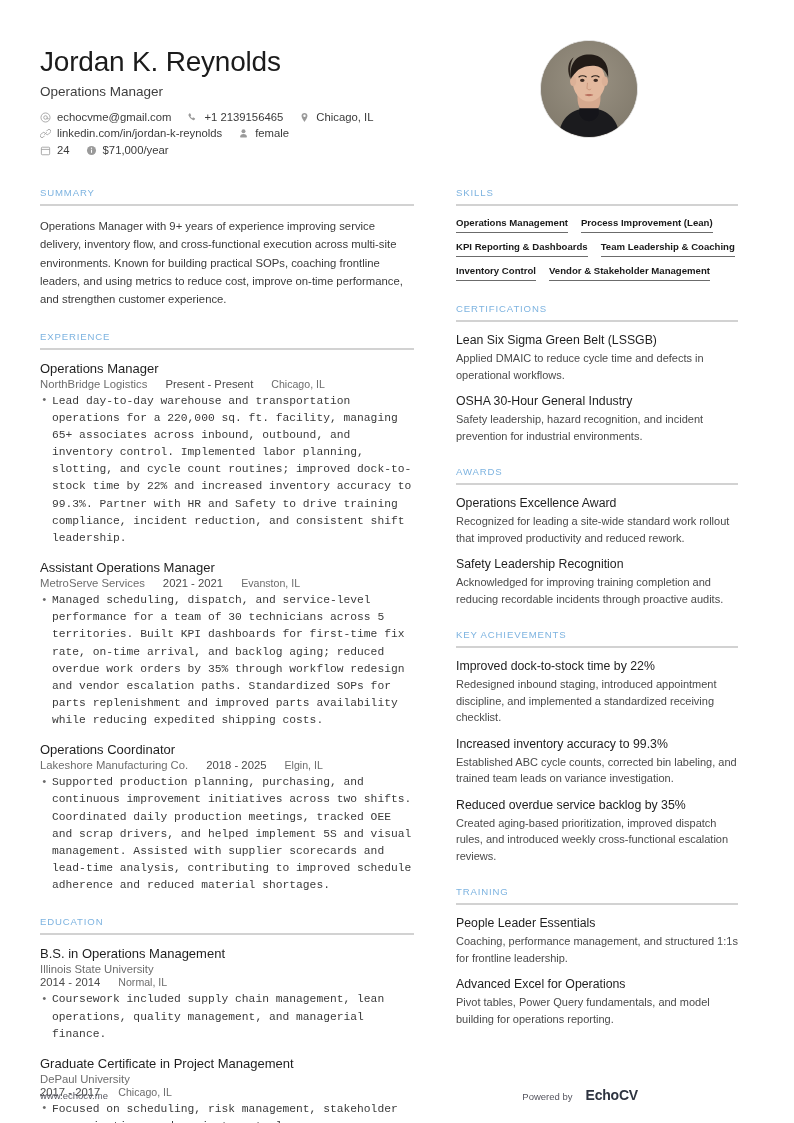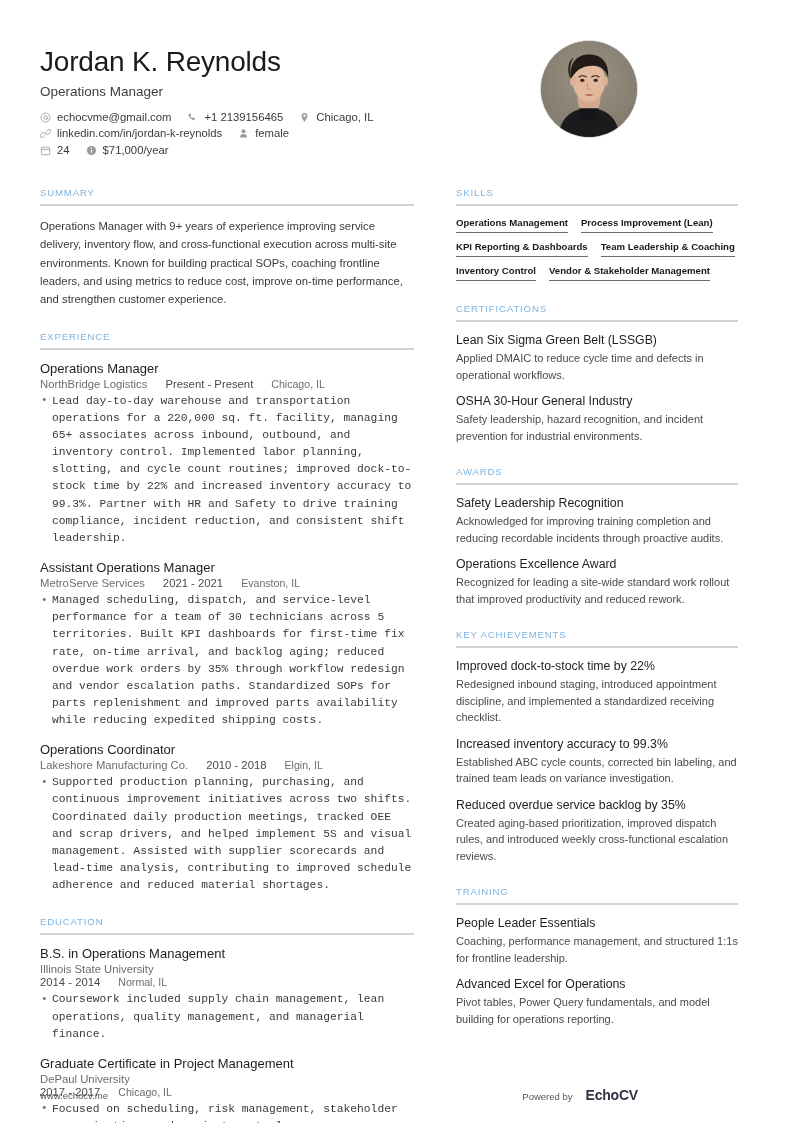--- a/index.html
+++ b/index.html
@@ -348,21 +348,21 @@
                 <span class="entry-loc">Evanston, IL</span>
               </div>
               <ul class="bullets">
                 <li>Managed scheduling, dispatch, and service-level performance for a team of 30 technicians across 5 territories. Built KPI dashboards for first-time fix rate, on-time arrival, and backlog aging; reduced overdue work orders by 35% through workflow redesign and vendor escalation paths. Standardized SOPs for parts replenishment and improved parts availability while reducing expedited shipping costs.</li>
               </ul>
             </div>
             <div class="entry">
               <div class="entry-title">Operations Coordinator</div>
               <div class="entry-meta">
                 <span class="entry-org">Lakeshore Manufacturing Co.</span>
-                <span class="entry-dates">2010 - 2018</span>
+                <span class="entry-dates">2018 - 2025</span>
                 <span class="entry-loc">Elgin, IL</span>
               </div>
               <ul class="bullets">
                 <li>Supported production planning, purchasing, and continuous improvement initiatives across two shifts. Coordinated daily production meetings, tracked OEE and scrap drivers, and helped implement 5S and visual management. Assisted with supplier scorecards and lead-time analysis, contributing to improved schedule adherence and reduced material shortages.</li>
               </ul>
             </div>
           </div>
       </div>
 
       <div class="section">
@@ -449,26 +449,26 @@
               <div class="ritem-desc">Safety leadership, hazard recognition, and incident prevention for industrial environments.</div>
             </div>
           </div>
       </div>
 
       <div class="section">
         <div class="section-title">AWARDS</div>
         <div class="section-rule"></div>
         <div id="awards-list">
             <div class="ritem">
+              <div class="ritem-title">Operations Excellence Award</div>
+              <div class="ritem-desc">Recognized for leading a site-wide standard work rollout that improved productivity and reduced rework.</div>
+            </div>
+            <div class="ritem">
               <div class="ritem-title">Safety Leadership Recognition</div>
               <div class="ritem-desc">Acknowledged for improving training completion and reducing recordable incidents through proactive audits.</div>
-            </div>
-            <div class="ritem">
-              <div class="ritem-title">Operations Excellence Award</div>
-              <div class="ritem-desc">Recognized for leading a site-wide standard work rollout that improved productivity and reduced rework.</div>
             </div>
           </div>
       </div>
 
       <div class="section">
         <div class="section-title">KEY ACHIEVEMENTS</div>
         <div class="section-rule"></div>
         <div id="achievements-list">
             <div class="ritem">
               <div class="ritem-title">Improved dock-to-stock time by 22%</div>

